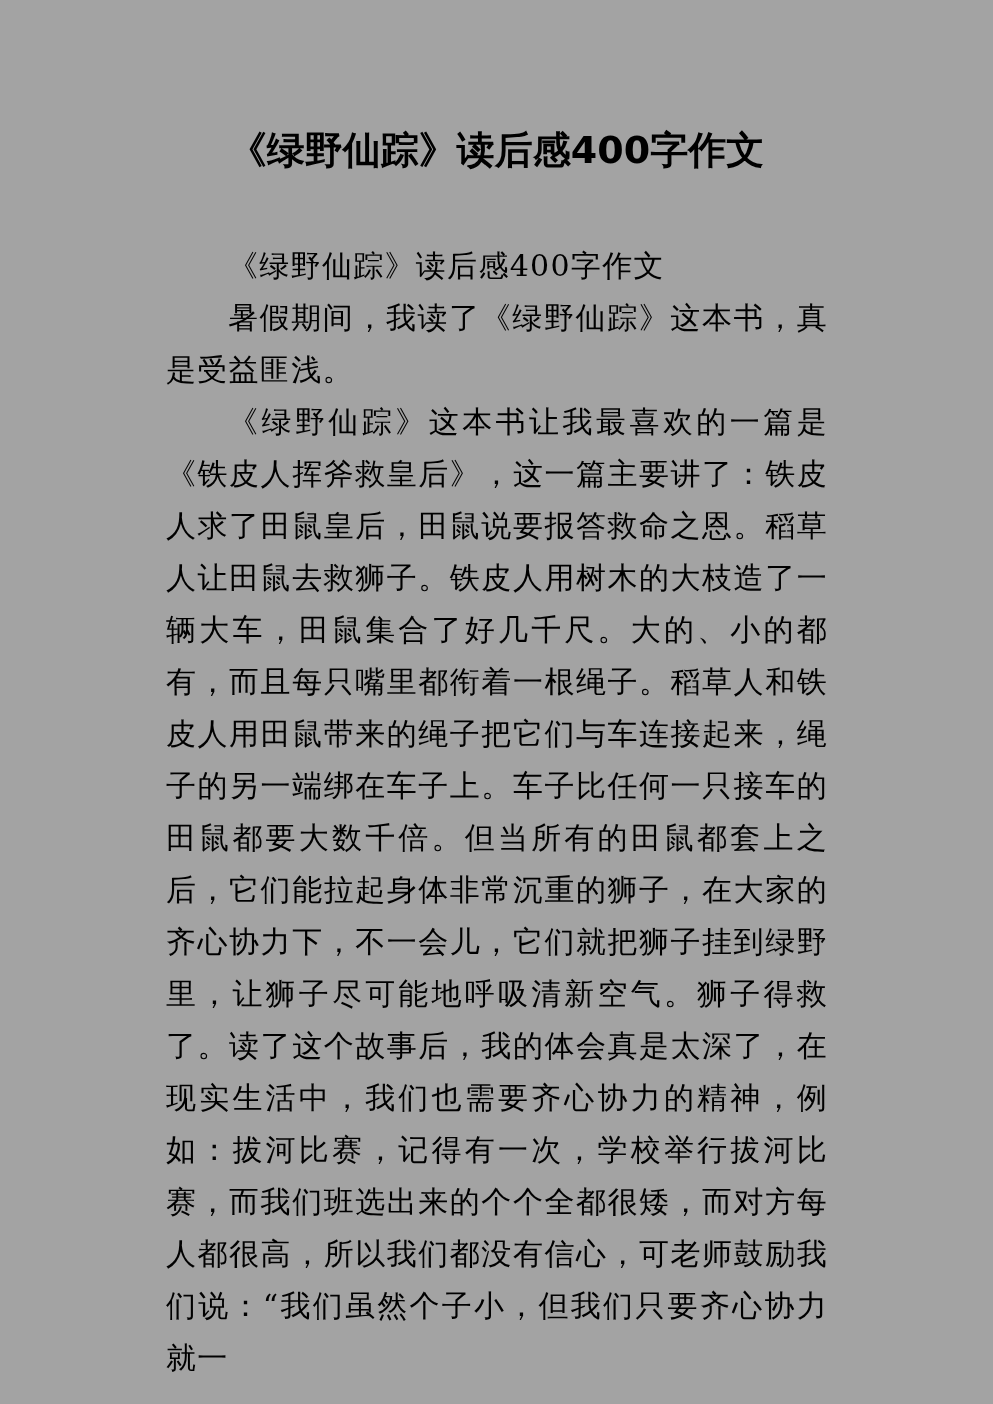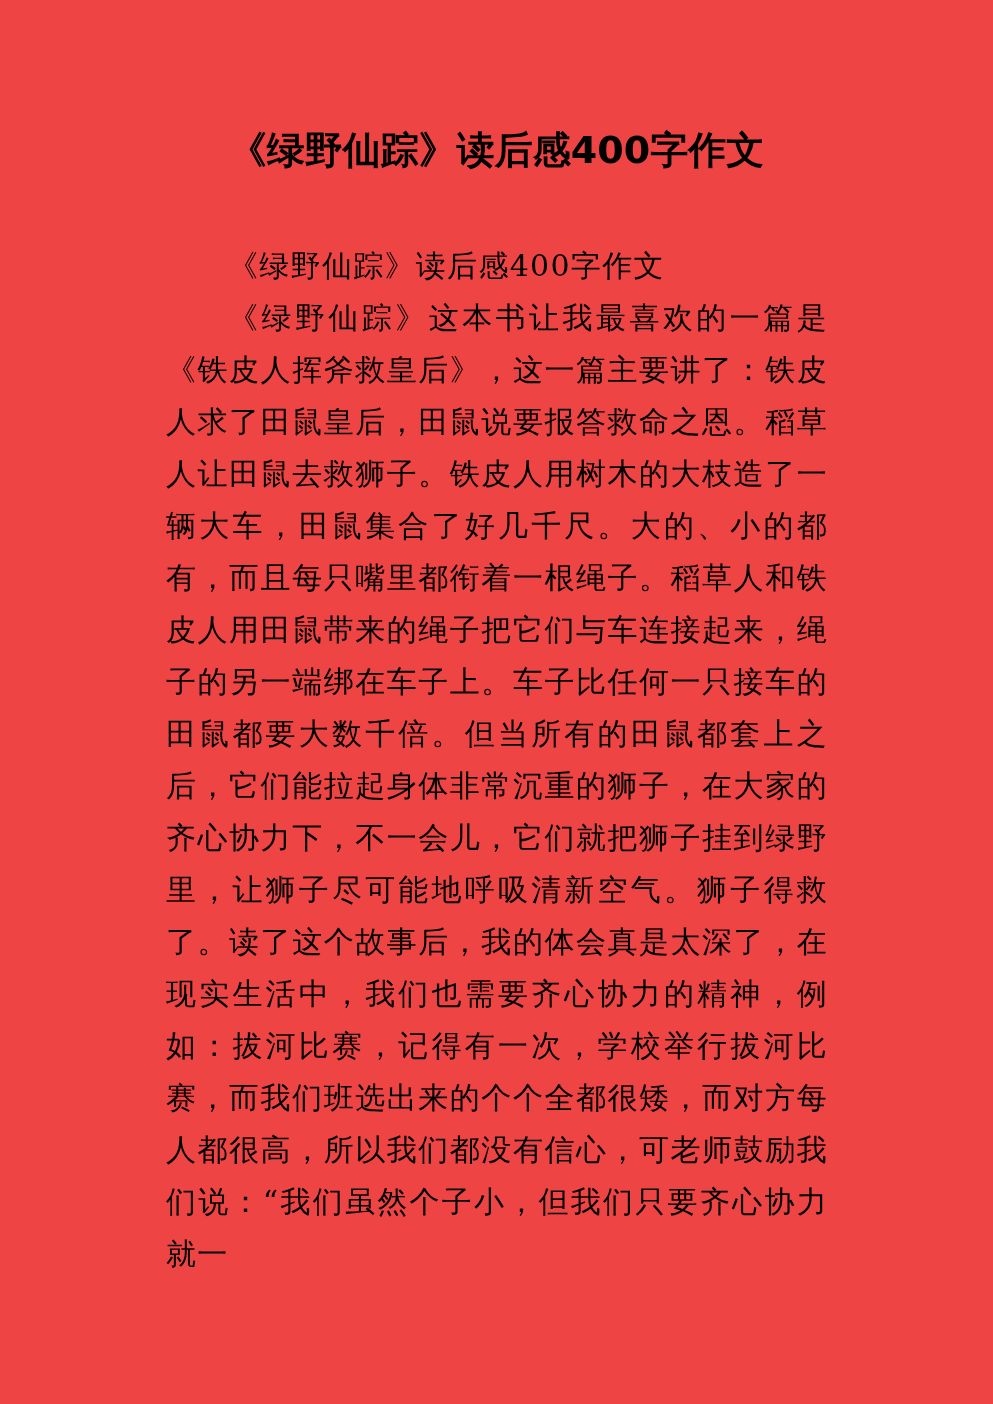--- a/index.html
+++ b/index.html
@@ -12,21 +12,21 @@
       height: 1404px;
       position: relative;
       overflow: hidden;
       color: #000000;
     }
     .page {
       position: absolute;
       left: 0; top: 0;
       width: 993px;
       height: 1404px;
-      background: #ef4444;
+      background: #a3a3a3;
     }
     .doc-title {
       position: absolute;
       top: 124px;
       left: 0;
       width: 993px;
       text-align: center;
       font-family: "DejaVu Sans", "Liberation Sans", sans-serif;
       font-weight: bold;
       font-size: 38px;
@@ -53,15 +53,16 @@
     }
   </style>
 </head>
 <body>
 
 <div class="page">
   <h1 class="doc-title">《绿野仙踪》读后感400字作文</h1>
 
   <div class="body-text">
     <p class="para">《绿野仙踪》读后感400字作文</p>
+    <p class="para">暑假期间，我读了《绿野仙踪》这本书，真是受益匪浅。</p>
     <p class="para">《绿野仙踪》这本书让我最喜欢的一篇是《铁皮人挥斧救皇后》，这一篇主要讲了：铁皮人求了田鼠皇后，田鼠说要报答救命之恩。稻草人让田鼠去救狮子。铁皮人用树木的大枝造了一辆大车，田鼠集合了好几千尺。大的、小的都有，而且每只嘴里都衔着一根绳子。稻草人和铁皮人用田鼠带来的绳子把它们与车连接起来，绳子的另一端绑在车子上。车子比任何一只接车的田鼠都要大数千倍。但当所有的田鼠都套上之后，它们能拉起身体非常沉重的狮子，在大家的齐心协力下，不一会儿，它们就把狮子挂到绿野里，让狮子尽可能地呼吸清新空气。狮子得救了。读了这个故事后，我的体会真是太深了，在现实生活中，我们也需要齐心协力的精神，例如：拔河比赛，记得有一次，学校举行拔河比赛，而我们班选出来的个个全都很矮，而对方每人都很高，所以我们都没有信心，可老师鼓励我们说：“我们虽然个子小，但我们只要齐心协力就一</p>
   </div>
 </div>
 
 </body></html>

